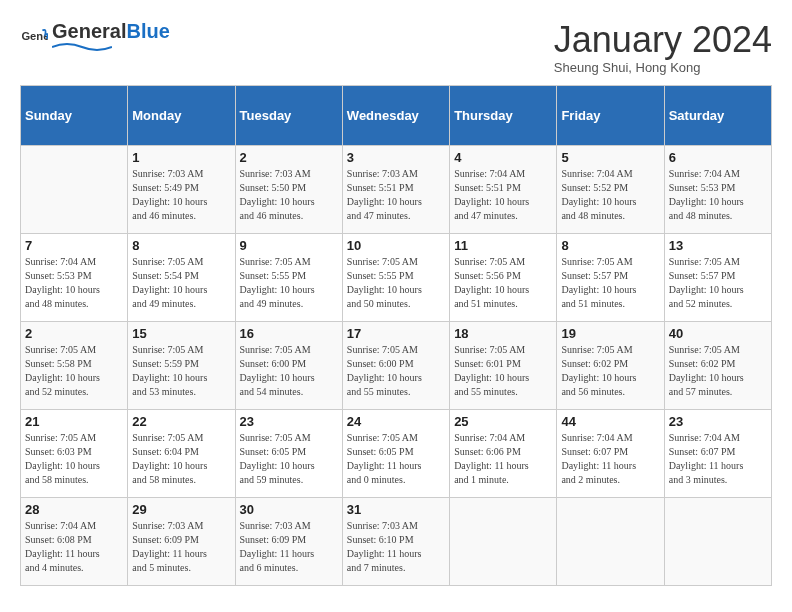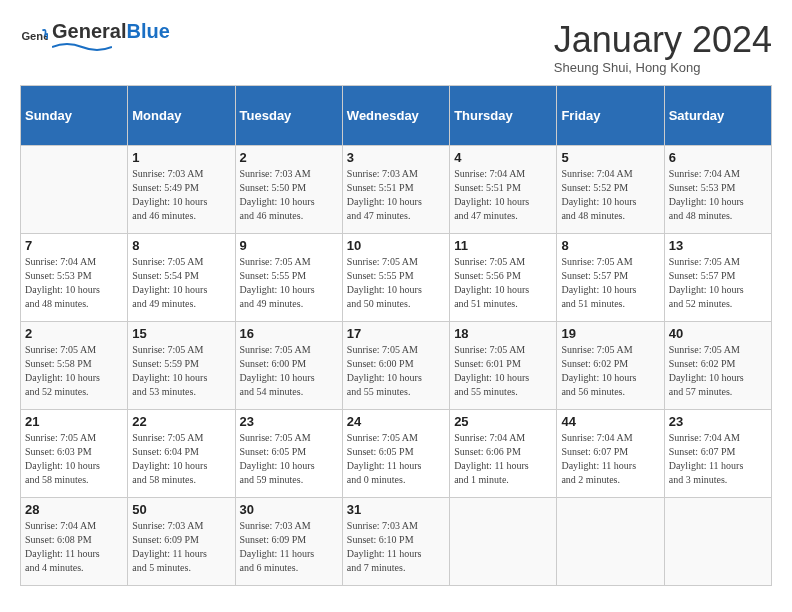--- a/index.html
+++ b/index.html
@@ -235,21 +235,21 @@
           <span class="day-number">23</span>
           <div class="day-info">Sunrise: 7:04 AM<br>Sunset: 6:07 PM<br>Daylight: 11 hours<br>and 3 minutes.</div>
         </td>
       </tr>
       <tr>
         <td>
           <span class="day-number">28</span>
           <div class="day-info">Sunrise: 7:04 AM<br>Sunset: 6:08 PM<br>Daylight: 11 hours<br>and 4 minutes.</div>
         </td>
         <td>
-          <span class="day-number">50</span>
+          <span class="day-number">29</span>
           <div class="day-info">Sunrise: 7:03 AM<br>Sunset: 6:09 PM<br>Daylight: 11 hours<br>and 5 minutes.</div>
         </td>
         <td>
           <span class="day-number">30</span>
           <div class="day-info">Sunrise: 7:03 AM<br>Sunset: 6:09 PM<br>Daylight: 11 hours<br>and 6 minutes.</div>
         </td>
         <td>
           <span class="day-number">31</span>
           <div class="day-info">Sunrise: 7:03 AM<br>Sunset: 6:10 PM<br>Daylight: 11 hours<br>and 7 minutes.</div>
         </td>

